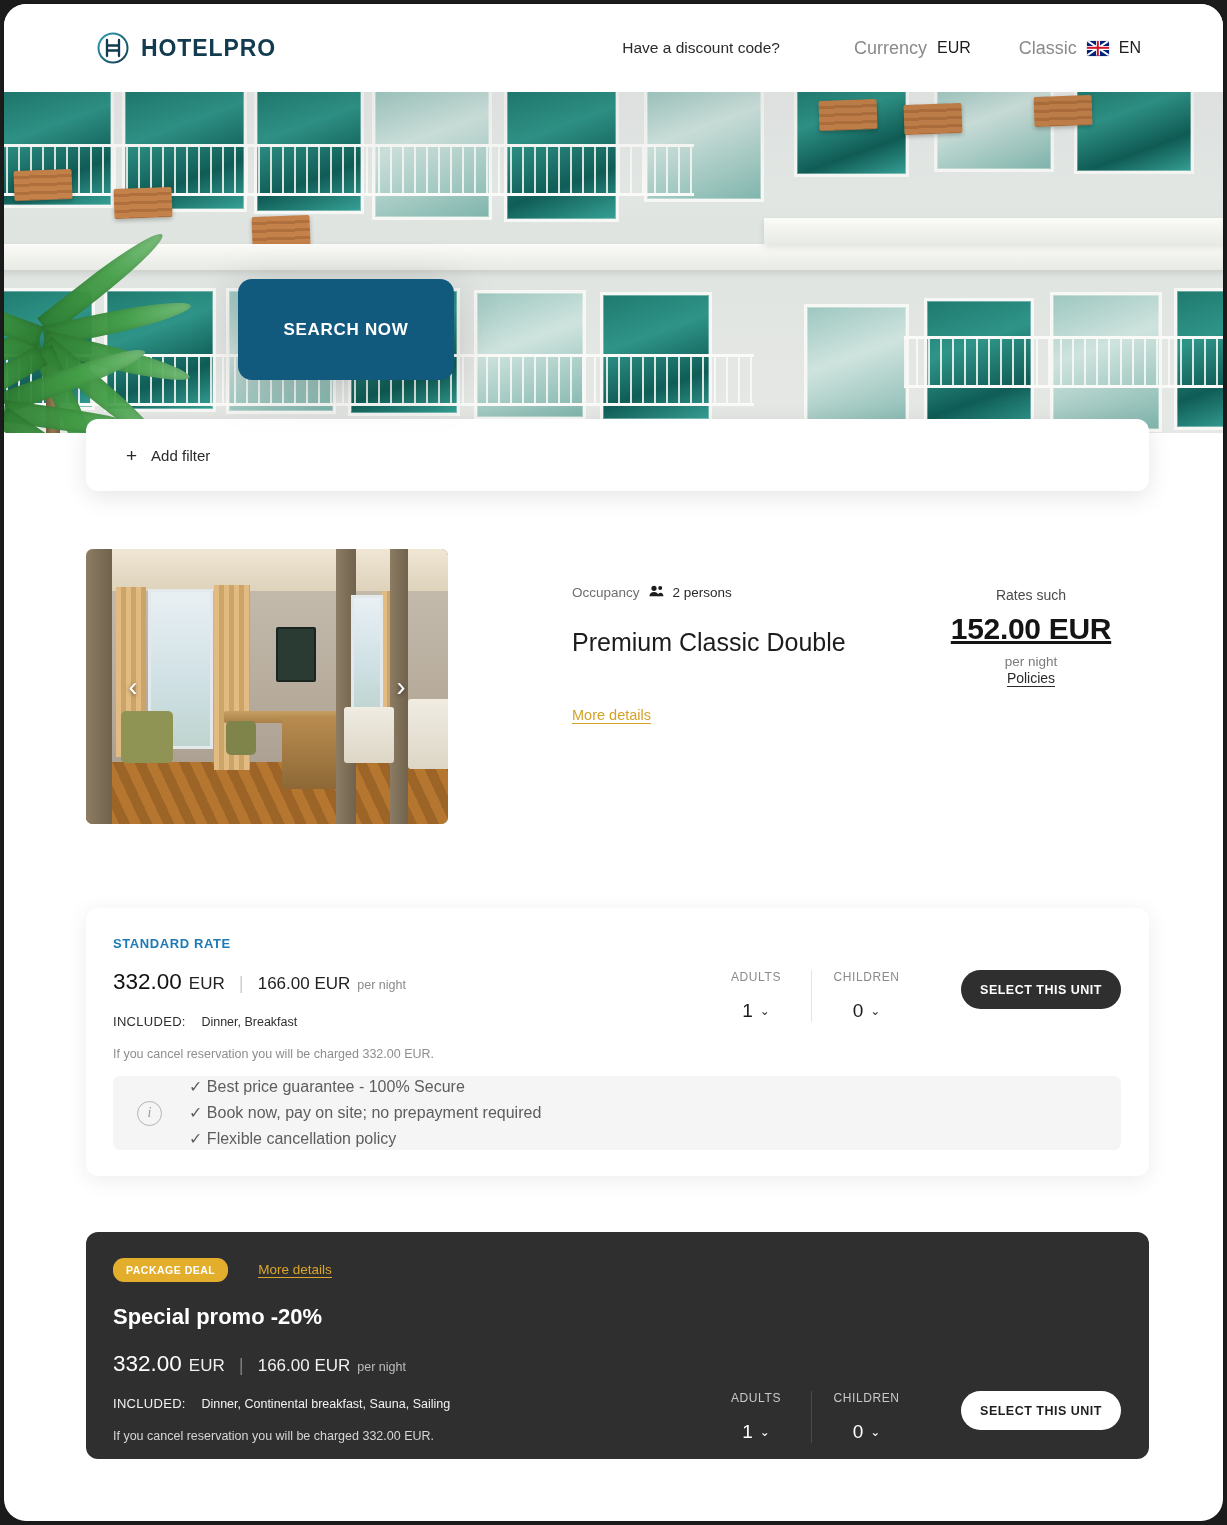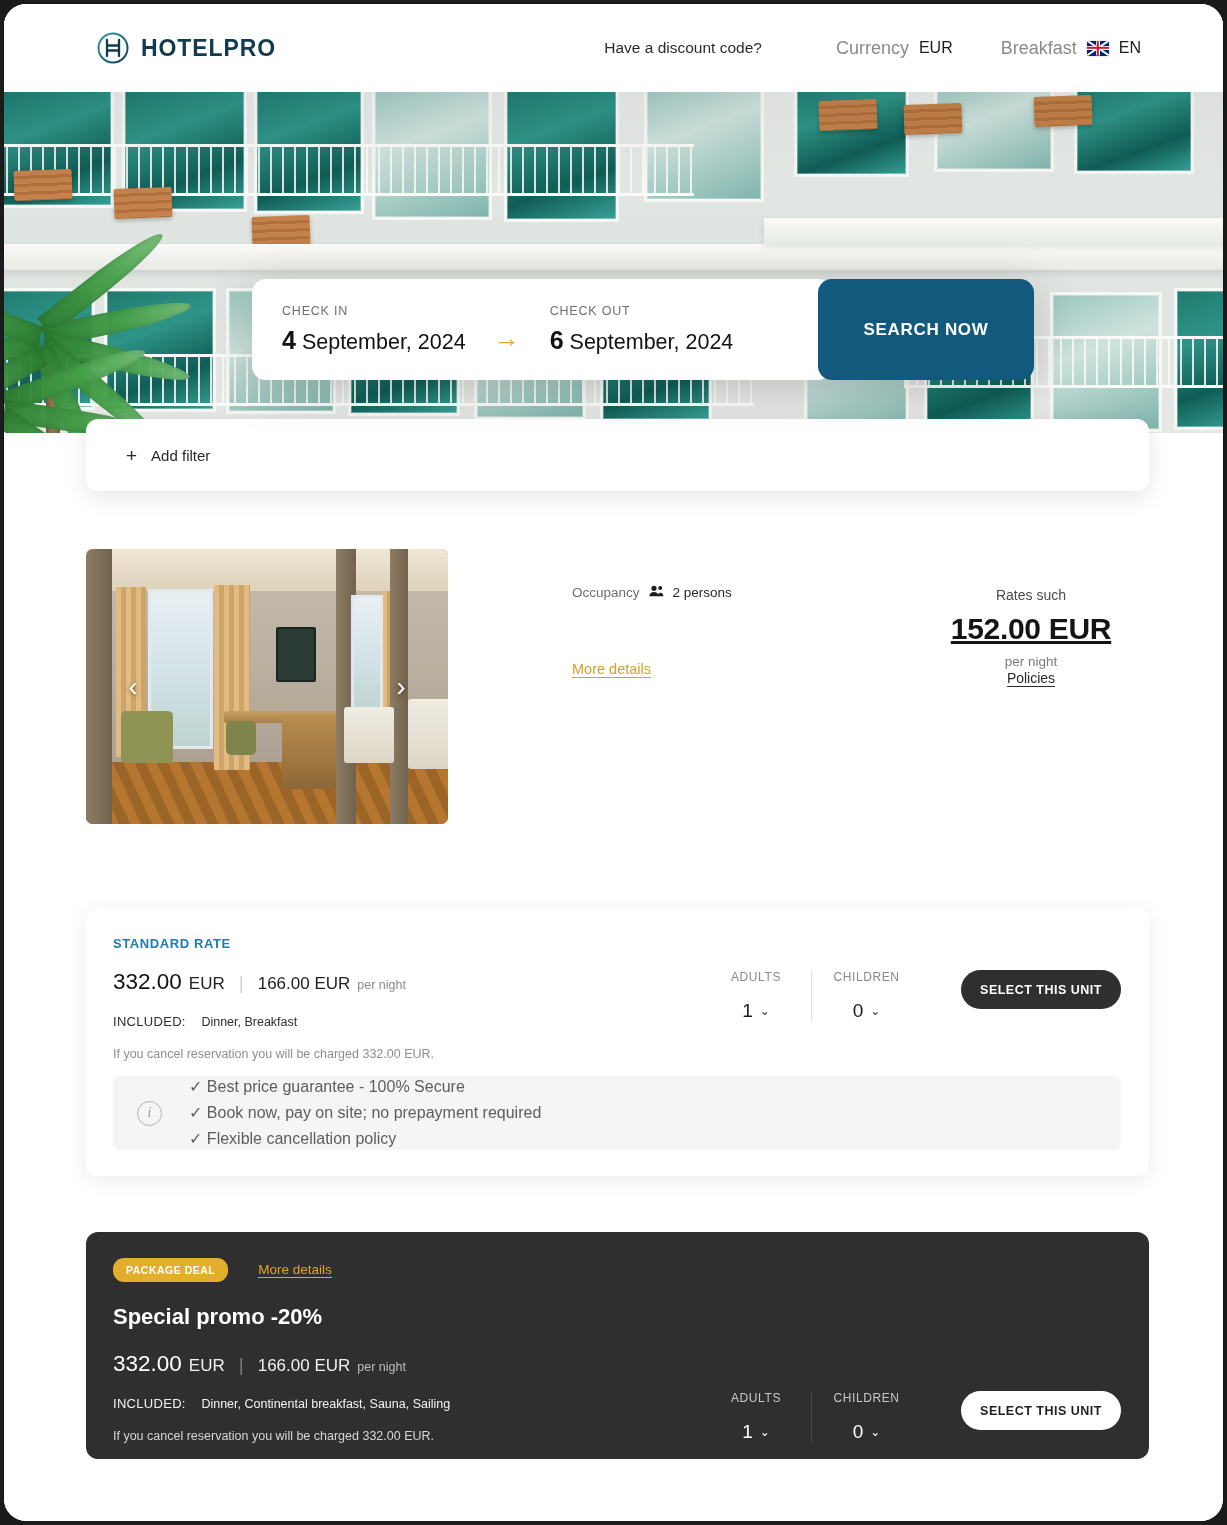--- a/index.html
+++ b/index.html
@@ -11,21 +11,21 @@
   }
   .page-frame {
     position: absolute;
     left: 4px; top: 4px;
     width: 1219px; height: 1517px;
     background: #ffffff;
     border-radius: 22px;
     overflow: hidden;
     box-shadow: 0 0 0 1px rgba(0,0,0,0.12);
   }
-  .scroll-area { position: relative; width: 100%; height: 100%; background: #ffffff; }
+  .scroll-area { position: relative; width: 100%; height: 100%; background: #ffffff; border-radius: 26px; }
 
   
   .header {
     position: relative;
     height: 88px;
     background: #ffffff;
     display: flex;
     align-items: center;
     padding: 0 82px 0 92px;
     z-index: 6;
@@ -344,21 +344,21 @@
       </span>
       <span class="logo-text">HOTELPRO</span>
     </div>
     <div class="header-right">
       <span class="discount-link">Have a discount code?</span>
       <div class="hdr-group">
         <span class="hdr-label">Currency</span>
         <span class="hdr-value">EUR</span>
       </div>
       <div class="hdr-group">
-        <span class="hdr-label">Breakfast</span>
+        <span class="hdr-label">Classic</span>
         <span class="flag">
           <span class="diag d1"></span>
               <span class="diag d2"></span>
           <span class="cross-h"></span>
               <span class="cross-v"></span>
         </span>
         <span class="hdr-value">EN</span>
       </div>
     </div>
   </div>
@@ -415,31 +415,20 @@
       <div class="palm" style="left:-80px; top:290px;">
         <span class="frond" style="transform:rotate(-20deg); left:80px; top:10px;"></span>
         <span class="frond" style="transform:rotate(8deg);   left:80px; top:18px;"></span>
         <span class="frond" style="transform:rotate(34deg);  left:78px; top:24px;"></span>
       </div>
       <div class="hero-fade"></div>
     </div>
   </div>
 
   <div class="searchbar">
-    <div class="search-fields">
-      <div class="field">
-        <span class="field-label">CHECK IN</span>
-        <span class="field-value"><b>4</b> <span>September, 2024</span></span>
-      </div>
-      <span class="field-arrow">→</span>
-      <div class="field">
-        <span class="field-label">CHECK OUT</span>
-        <span class="field-value"><b>6</b> <span>September, 2024</span></span>
-      </div>
-    </div>
     <button class="search-btn">SEARCH NOW</button>
   </div>
 
   <div class="filter-card">
     <div class="add-filter">
       <span class="plus-icon">+</span>
       <span class="add-filter-text">Add filter</span>
     </div>
   </div>
 
@@ -475,20 +464,21 @@
         <span>
           <svg width="15" height="12" viewBox="0 0 15 12">
                 <circle cx="5" cy="3.3" r="2.6" fill="#1d1d1d"></circle>
                 <path d="M0.4 11.2c0-2.6 2.1-4.2 4.6-4.2s4.6 1.6 4.6 4.2z" fill="#1d1d1d"></path>
                 <circle cx="11.2" cy="3.1" r="2" fill="#1d1d1d"></circle>
                 <path d="M8.6 11.2c0-2.1 1.4-3.4 2.9-3.4 1.6 0 2.9 1.3 2.9 3.4z" fill="#1d1d1d"></path>
               </svg>
         </span>
         <span class="occ-val">2 persons</span>
       </div>
+      <h2 class="room-title">Premium Classic Double</h2>
       <span class="more-details-link">More details</span>
     </div>
 
     <div class="rate-box">
       <div class="rates-from">Rates such</div>
       <div class="rate-amount">152.00 EUR</div>
       <div class="per-night-sm">per night</div>
       <span class="policies-link">Policies</span>
     </div>
   </div>

